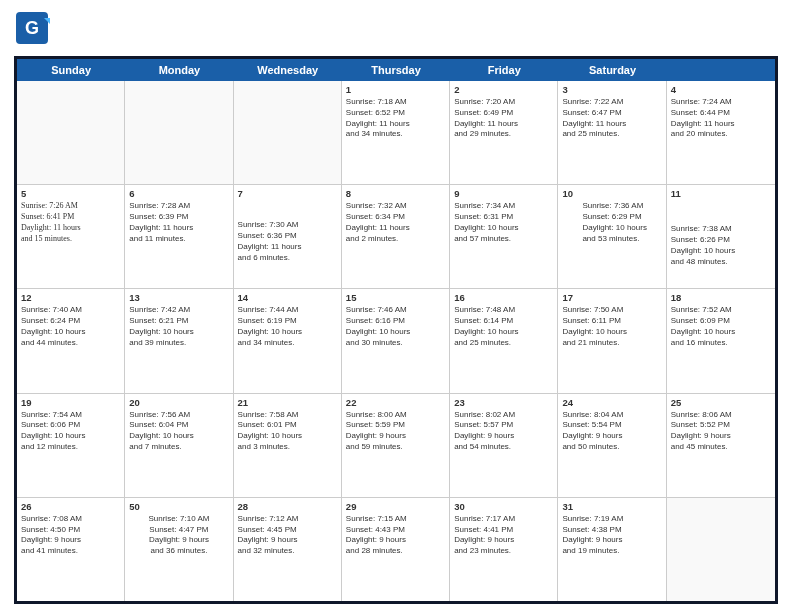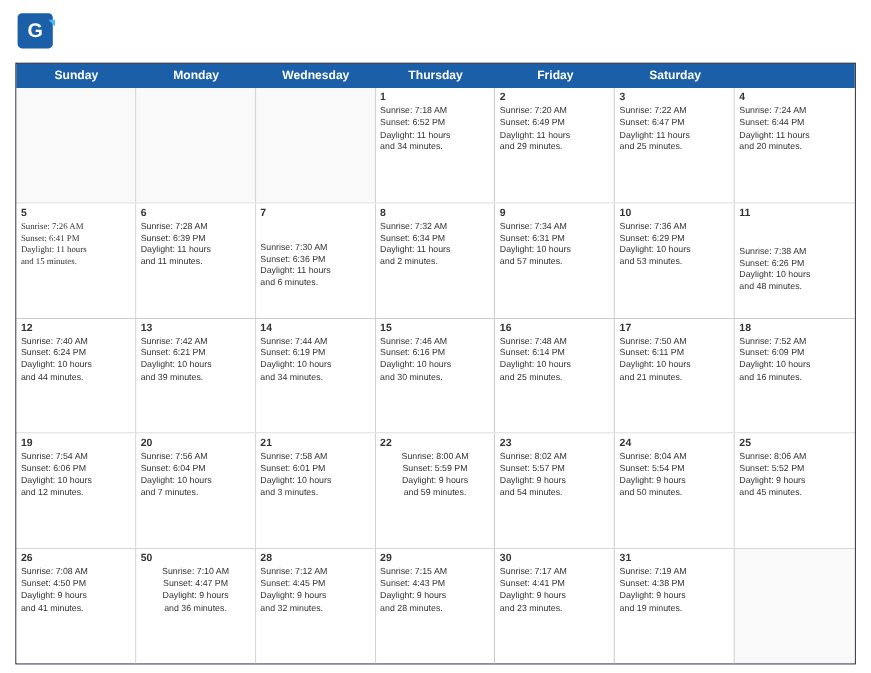--- a/index.html
+++ b/index.html
@@ -37,21 +37,21 @@
       line-height: 1.1;
     }
     .location {
       font-size: 13px;
       color: #444;
     }
     .calendar {
       flex: 1;
       display: flex;
       flex-direction: column;
-      border: 1px solid #0f172a;
+      border: 3px solid #0f172a;
     }
     .cal-header {
       display: grid;
       grid-template-columns: repeat(7, 1fr);
       background: #1a5fa8;
     }
     .cal-header-cell {
       color: #fff;
       font-weight: bold;
       font-size: 11px;
@@ -198,21 +198,21 @@
           </div>
           <div class="cal-cell">
             <span class="day-num">9</span>
             <div class="cell-text" style="white-space: pre-line;">Sunrise: 7:34 AM
 Sunset: 6:31 PM
 Daylight: 10 hours
 and 57 minutes.</div>
           </div>
           <div class="cal-cell">
             <span class="day-num">10</span>
-            <div class="cell-text" style="white-space: pre-line;">Sunrise: 7:36 AM
+            <div class="cell-text" style="white-space: pre-line; margin-left: 20px;">Sunrise: 7:36 AM
 Sunset: 6:29 PM
 Daylight: 10 hours
 and 53 minutes.</div>
           </div>
           <div class="cal-cell">
             <span class="day-num">11</span>
             <div class="cell-text" style="white-space: pre-line; margin-top: 25px;">Sunrise: 7:38 AM
 Sunset: 6:26 PM
 Daylight: 10 hours
 and 48 minutes.</div>
@@ -286,21 +286,21 @@
           </div>
           <div class="cal-cell">
             <span class="day-num">21</span>
             <div class="cell-text" style="white-space: pre-line;">Sunrise: 7:58 AM
 Sunset: 6:01 PM
 Daylight: 10 hours
 and 3 minutes.</div>
           </div>
           <div class="cal-cell">
             <span class="day-num">22</span>
-            <div class="cell-text" style="white-space: pre-line; text-align: center;">Sunrise: 8:00 AM
+            <div class="cell-text" style="white-space: pre-line;">Sunrise: 8:00 AM
 Sunset: 5:59 PM
 Daylight: 9 hours
 and 59 minutes.</div>
           </div>
           <div class="cal-cell">
             <span class="day-num">23</span>
             <div class="cell-text" style="white-space: pre-line;">Sunrise: 8:02 AM
 Sunset: 5:57 PM
 Daylight: 9 hours
 and 54 minutes.</div>

